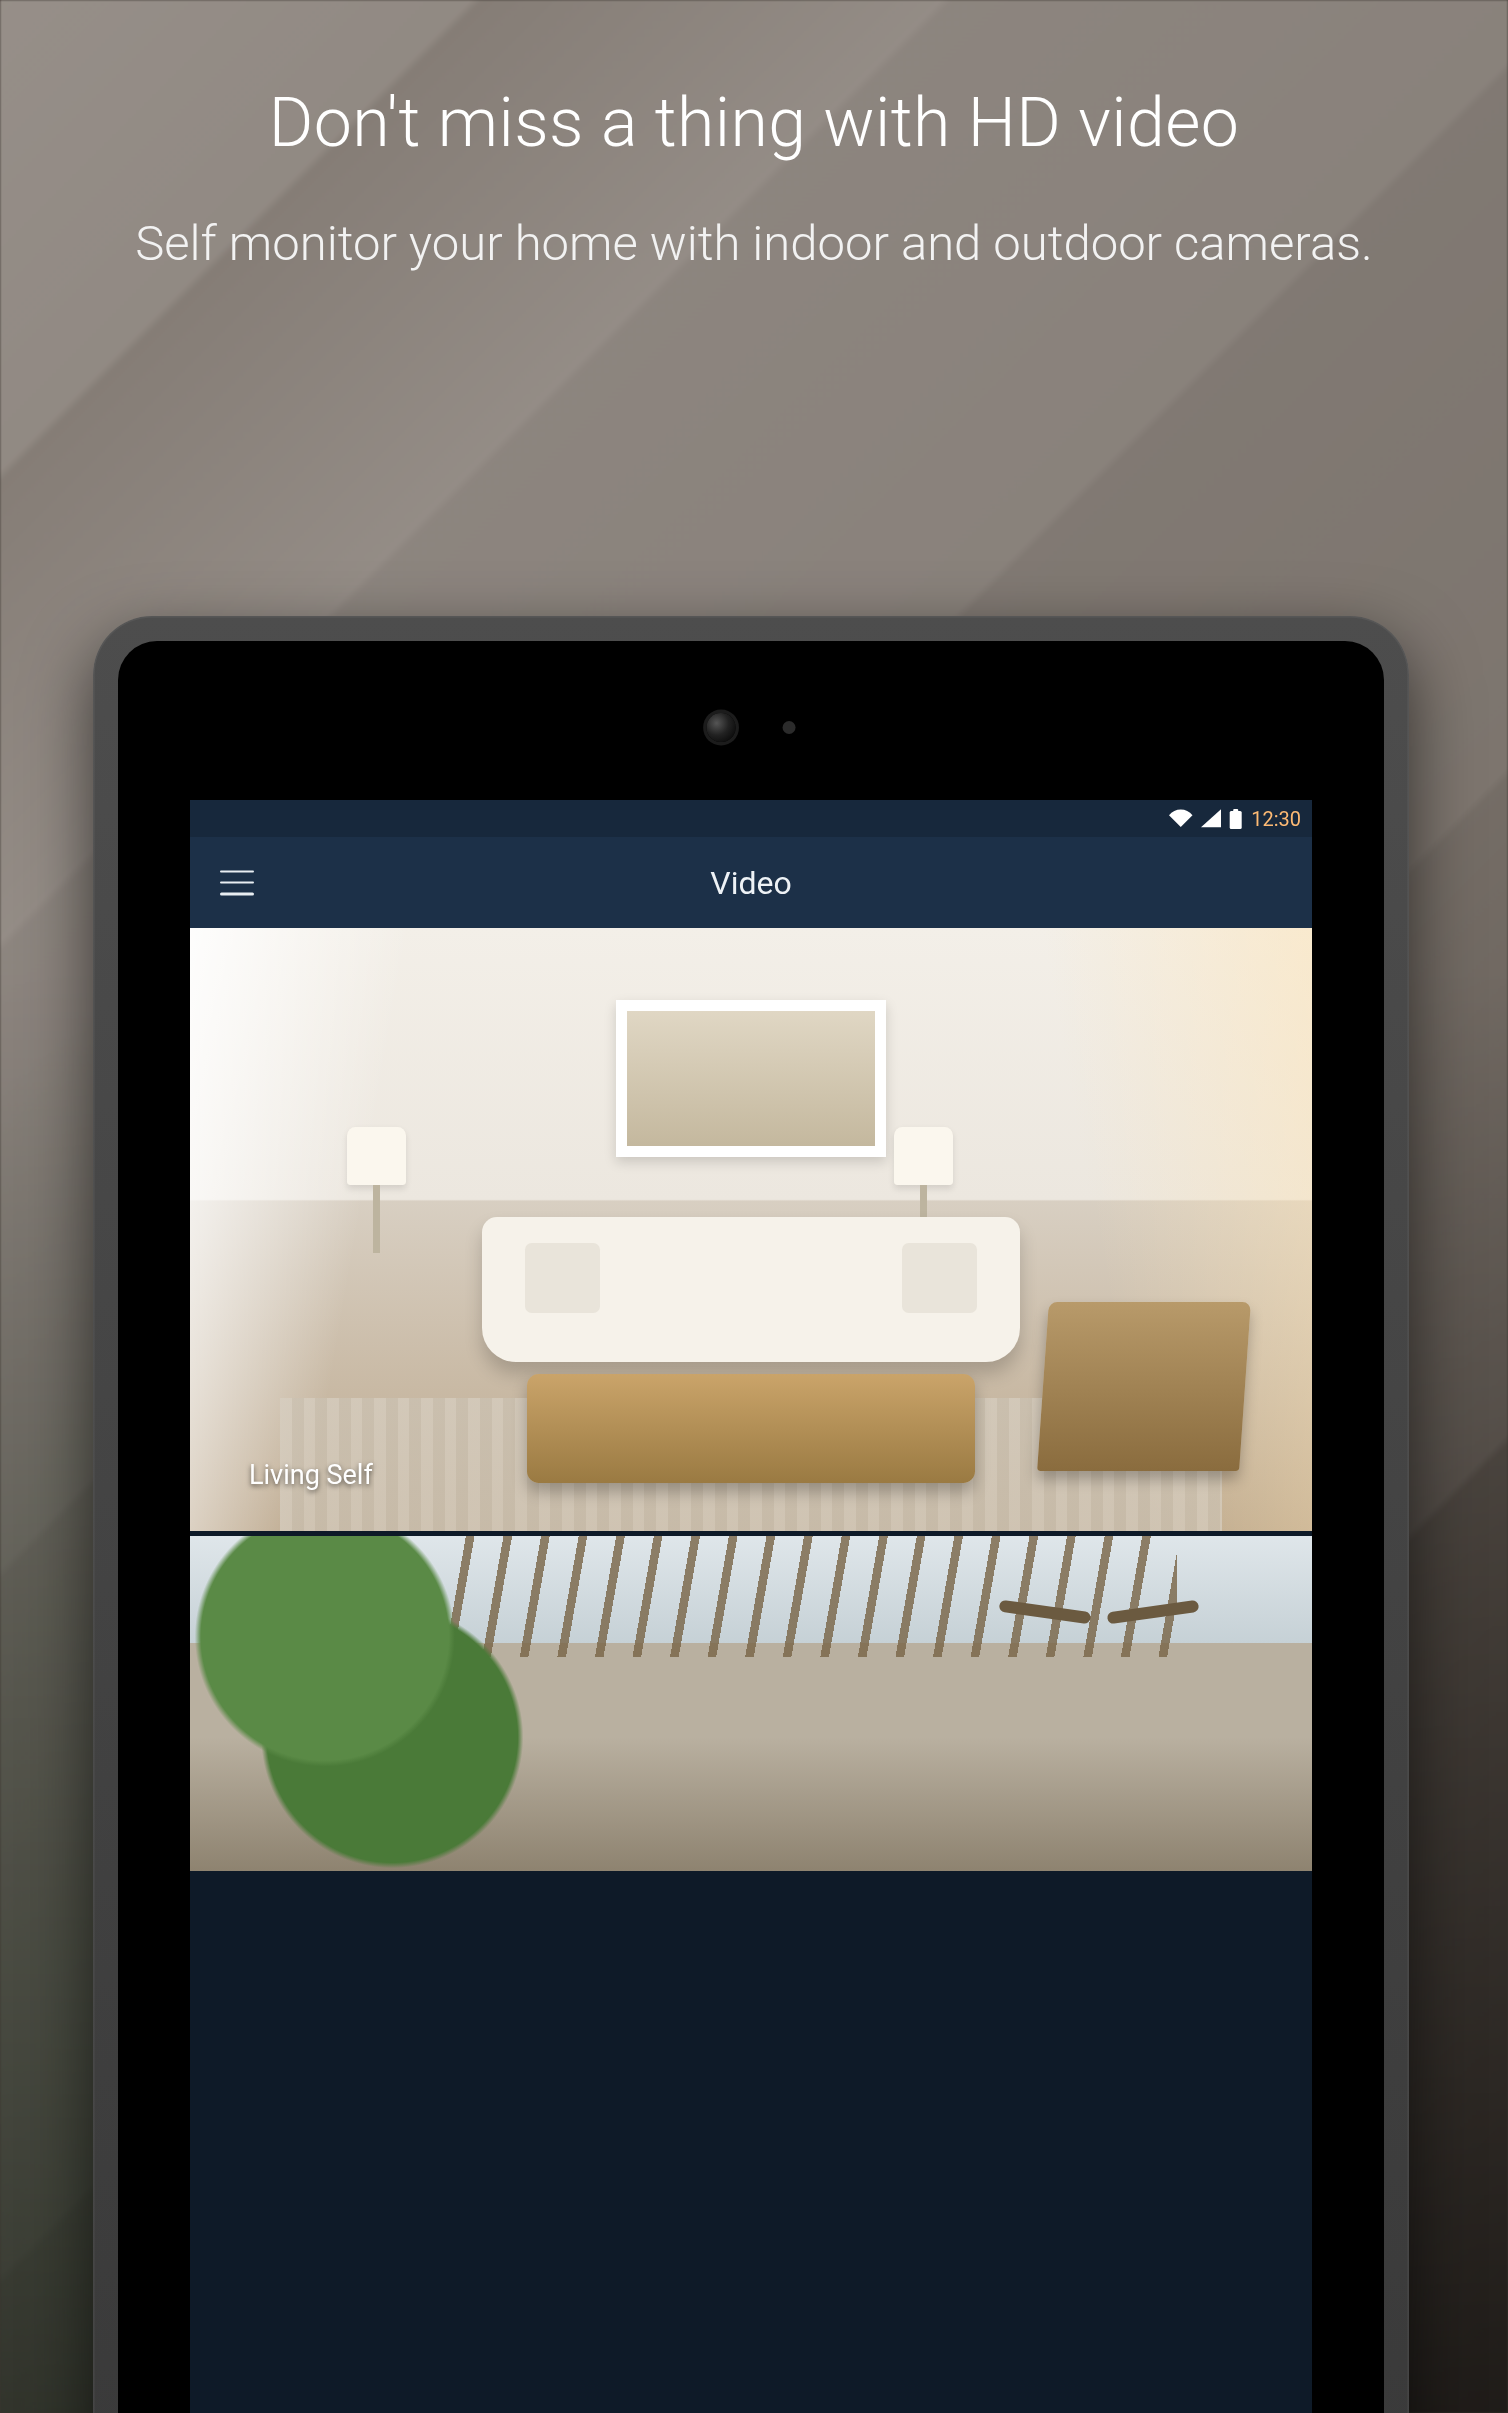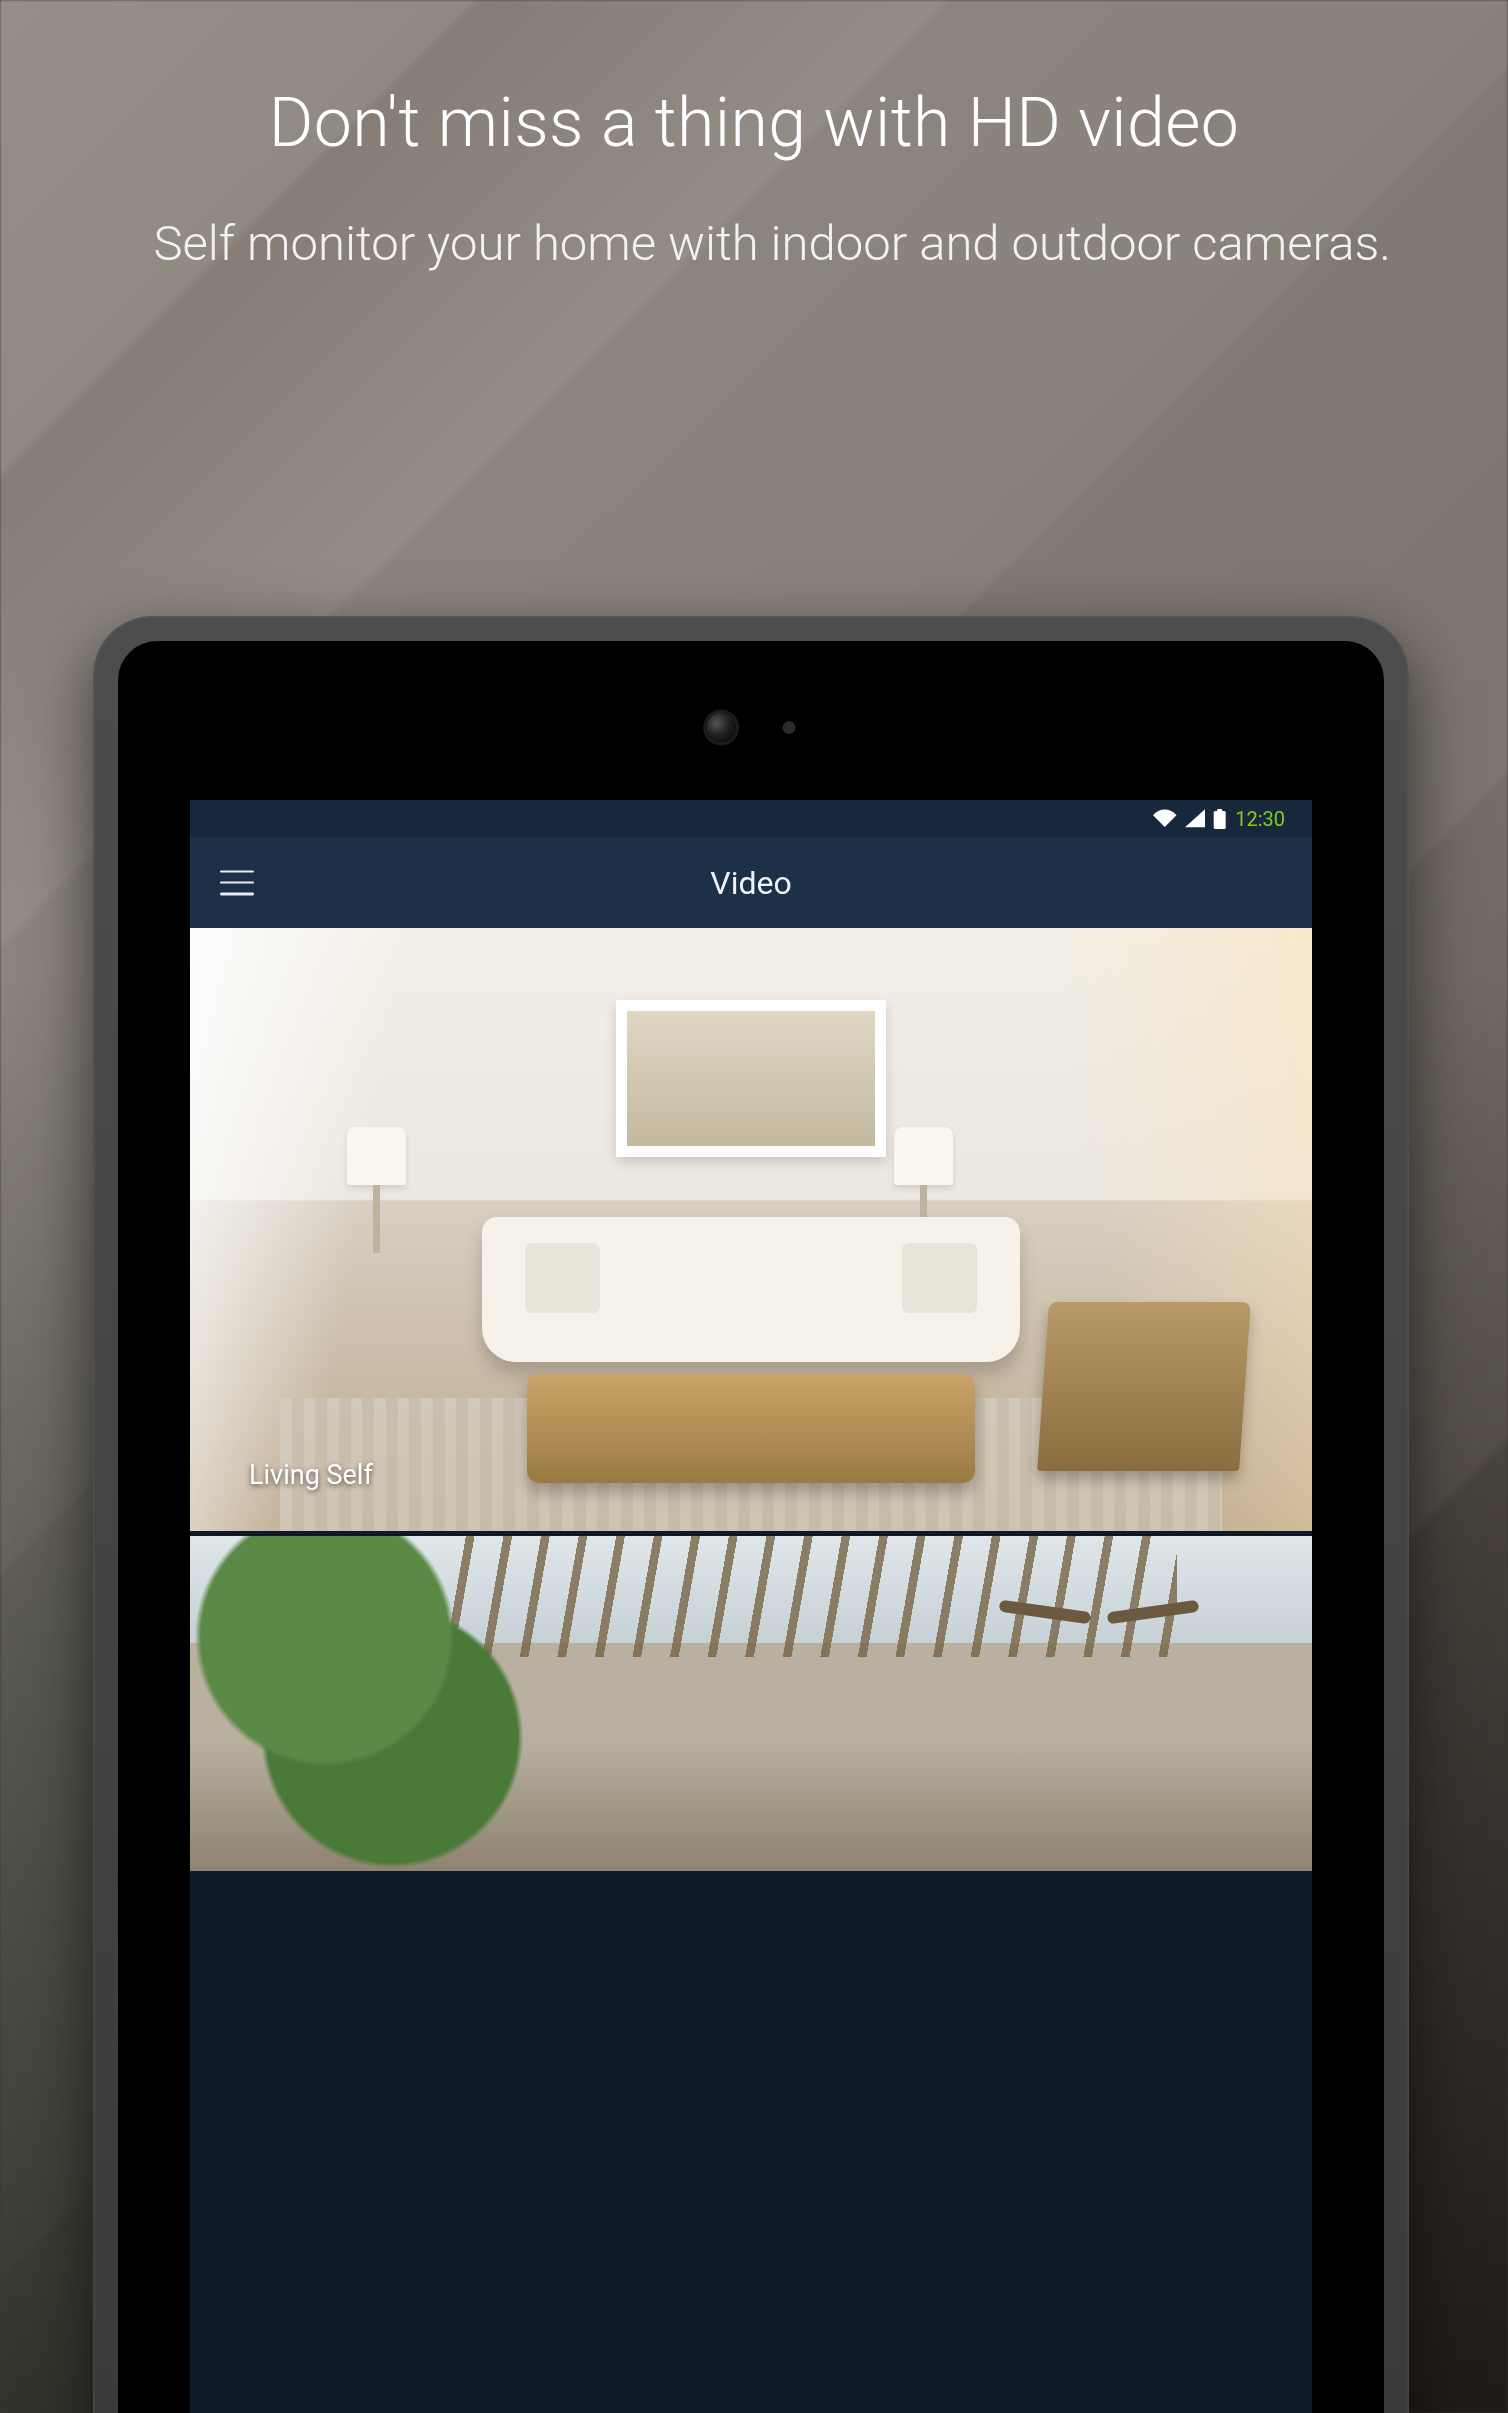--- a/index.html
+++ b/index.html
@@ -51,21 +51,20 @@
     font-weight: 300;
     line-height: 1.15;
     letter-spacing: 0.4px;
     margin-bottom: 50px;
   }
   .hero p {
     font-size: 49px;
     font-weight: 300;
     line-height: 1.3;
     color: #f2f2f2;
-    text-align: right;
   }
 
   
   .tablet {
     position: absolute;
     left: 93px;
     top: 616px;
     width: 1316px;
     height: 1844px;
     background: linear-gradient(#4d4d4d,#3a3a3a);
@@ -111,22 +110,22 @@
   }
 
   
   .statusbar {
     height: 37px;
     background: #17283c;
     display:flex;
     justify-content:flex-end;
     align-items:center;
     gap: 8.4px;
-    padding: 0 27px;
-    color:#84cc16;
+    padding: 0 11px;
+    color:#fdba74;
     font-size: 20px;
   }
   .statusbar svg { display:block; }
 
   
   .app-header{
     height: 91px;
     background:#1c3048;
     display:flex;
     align-items:center;

